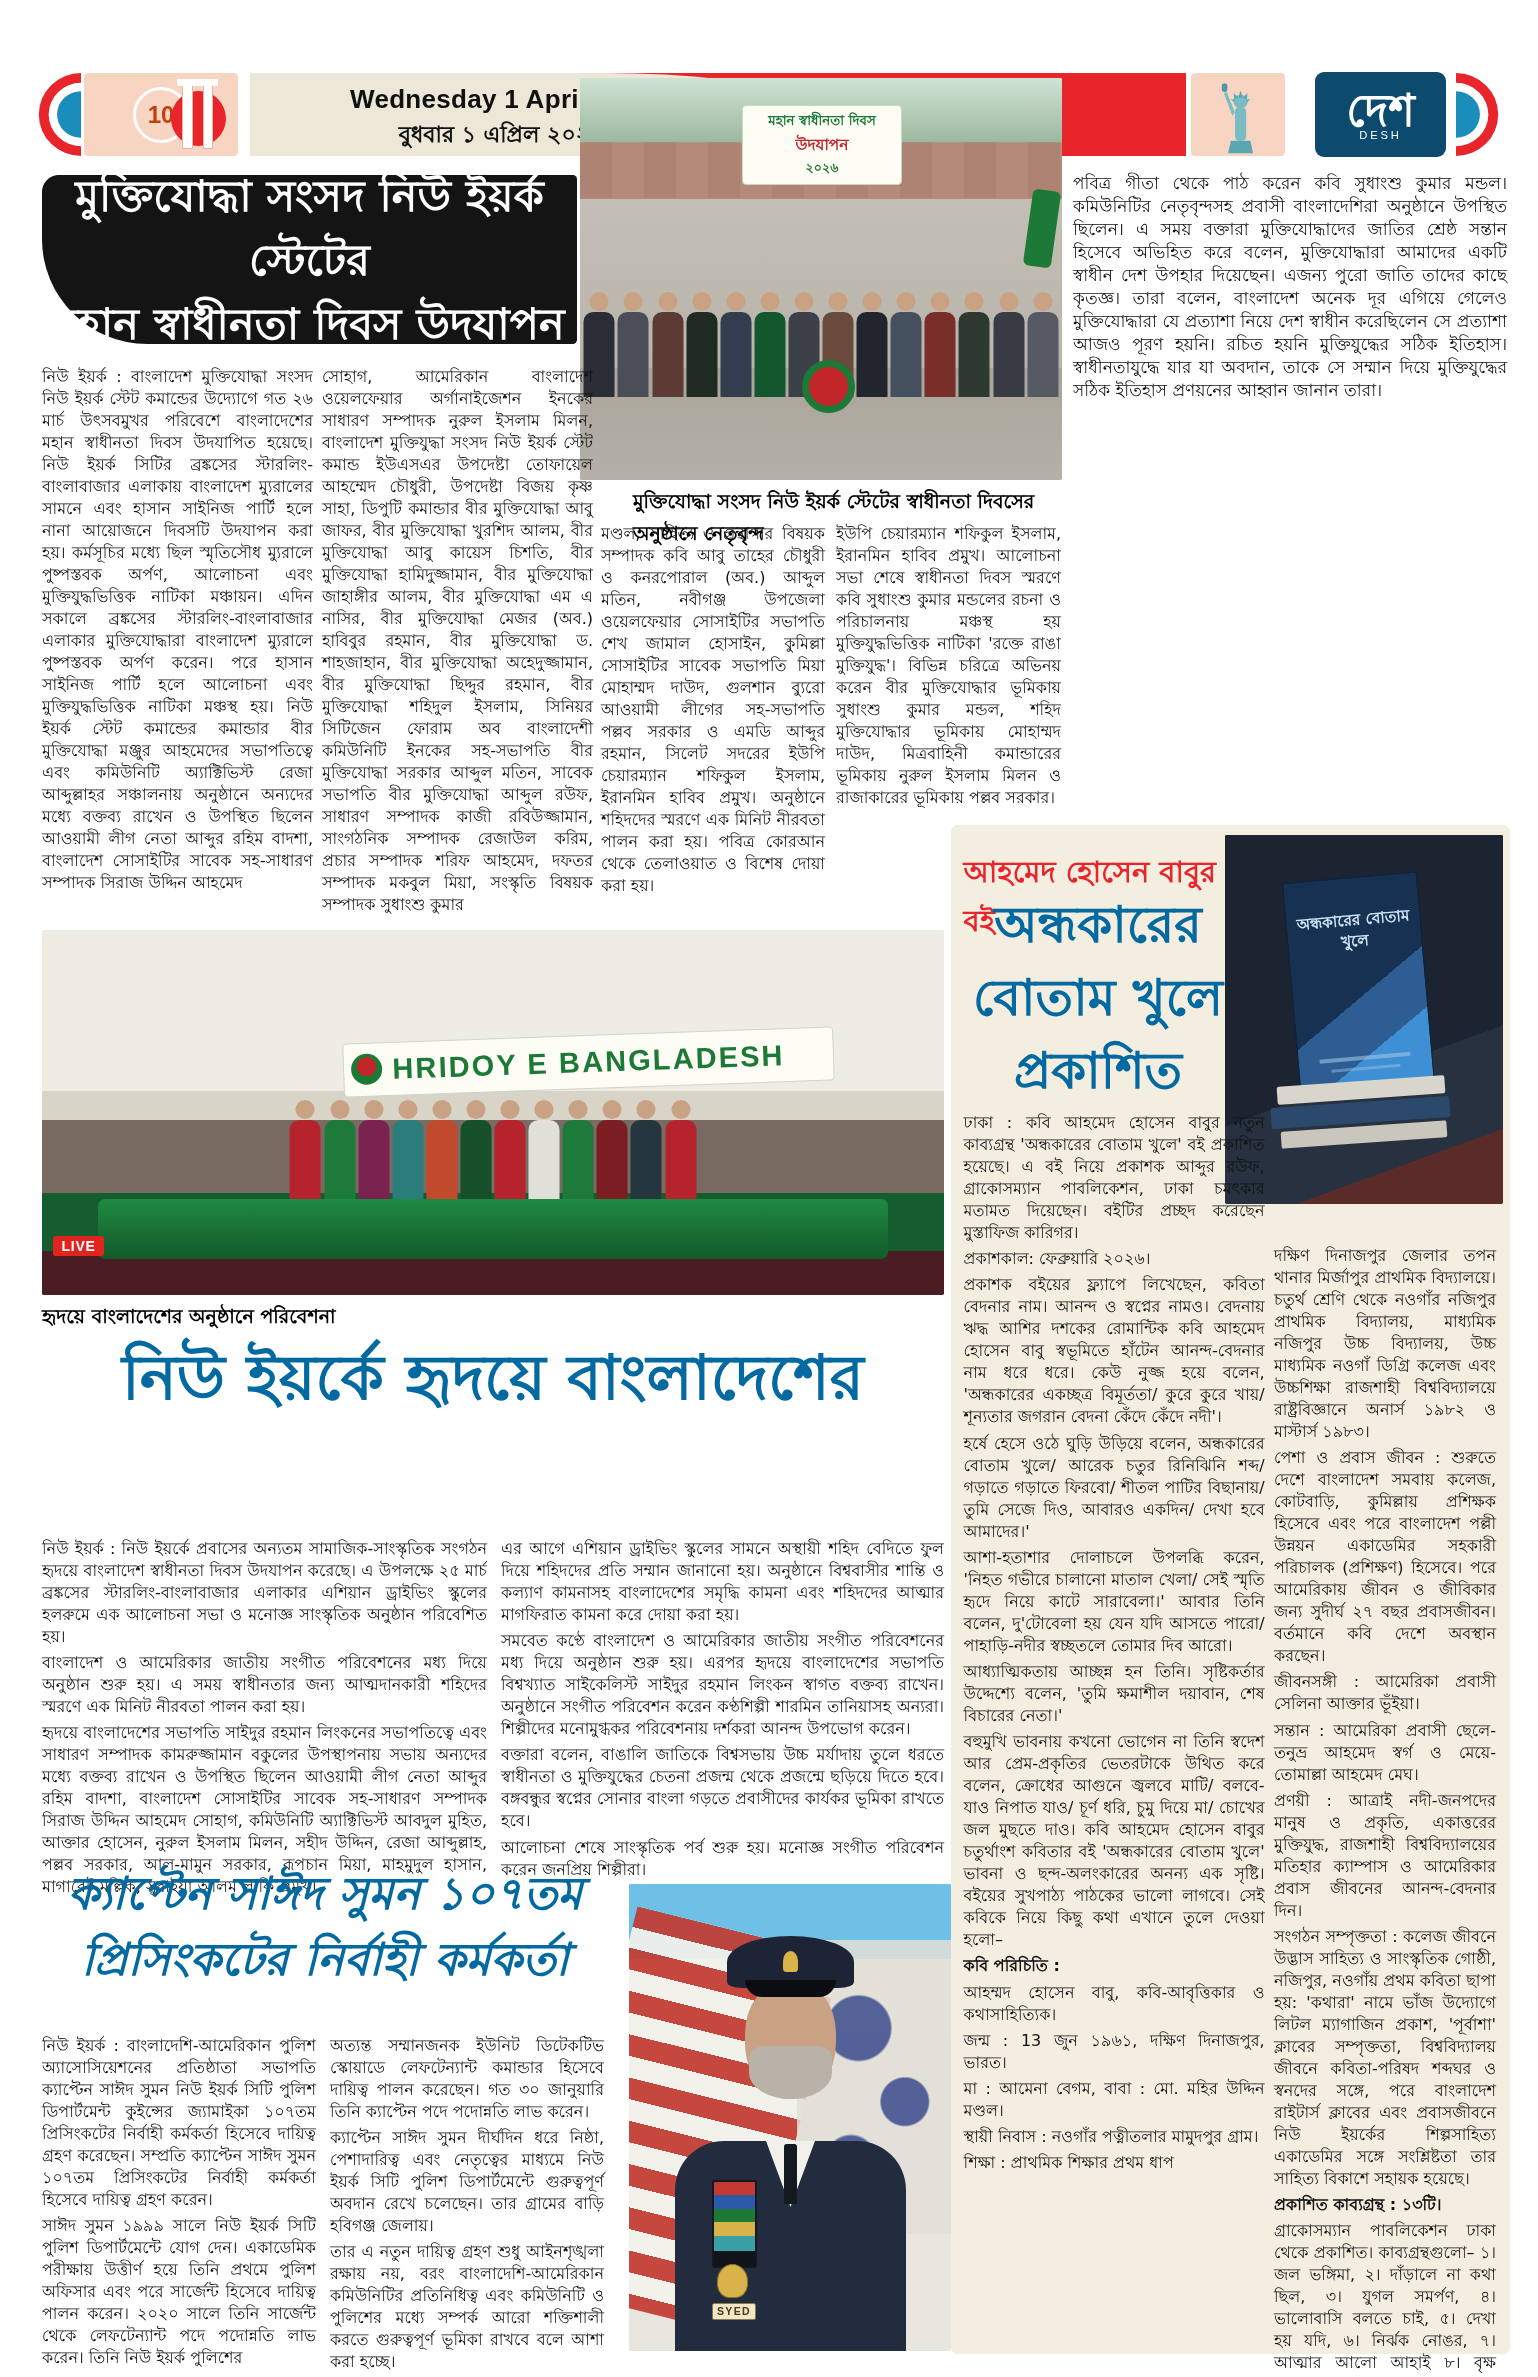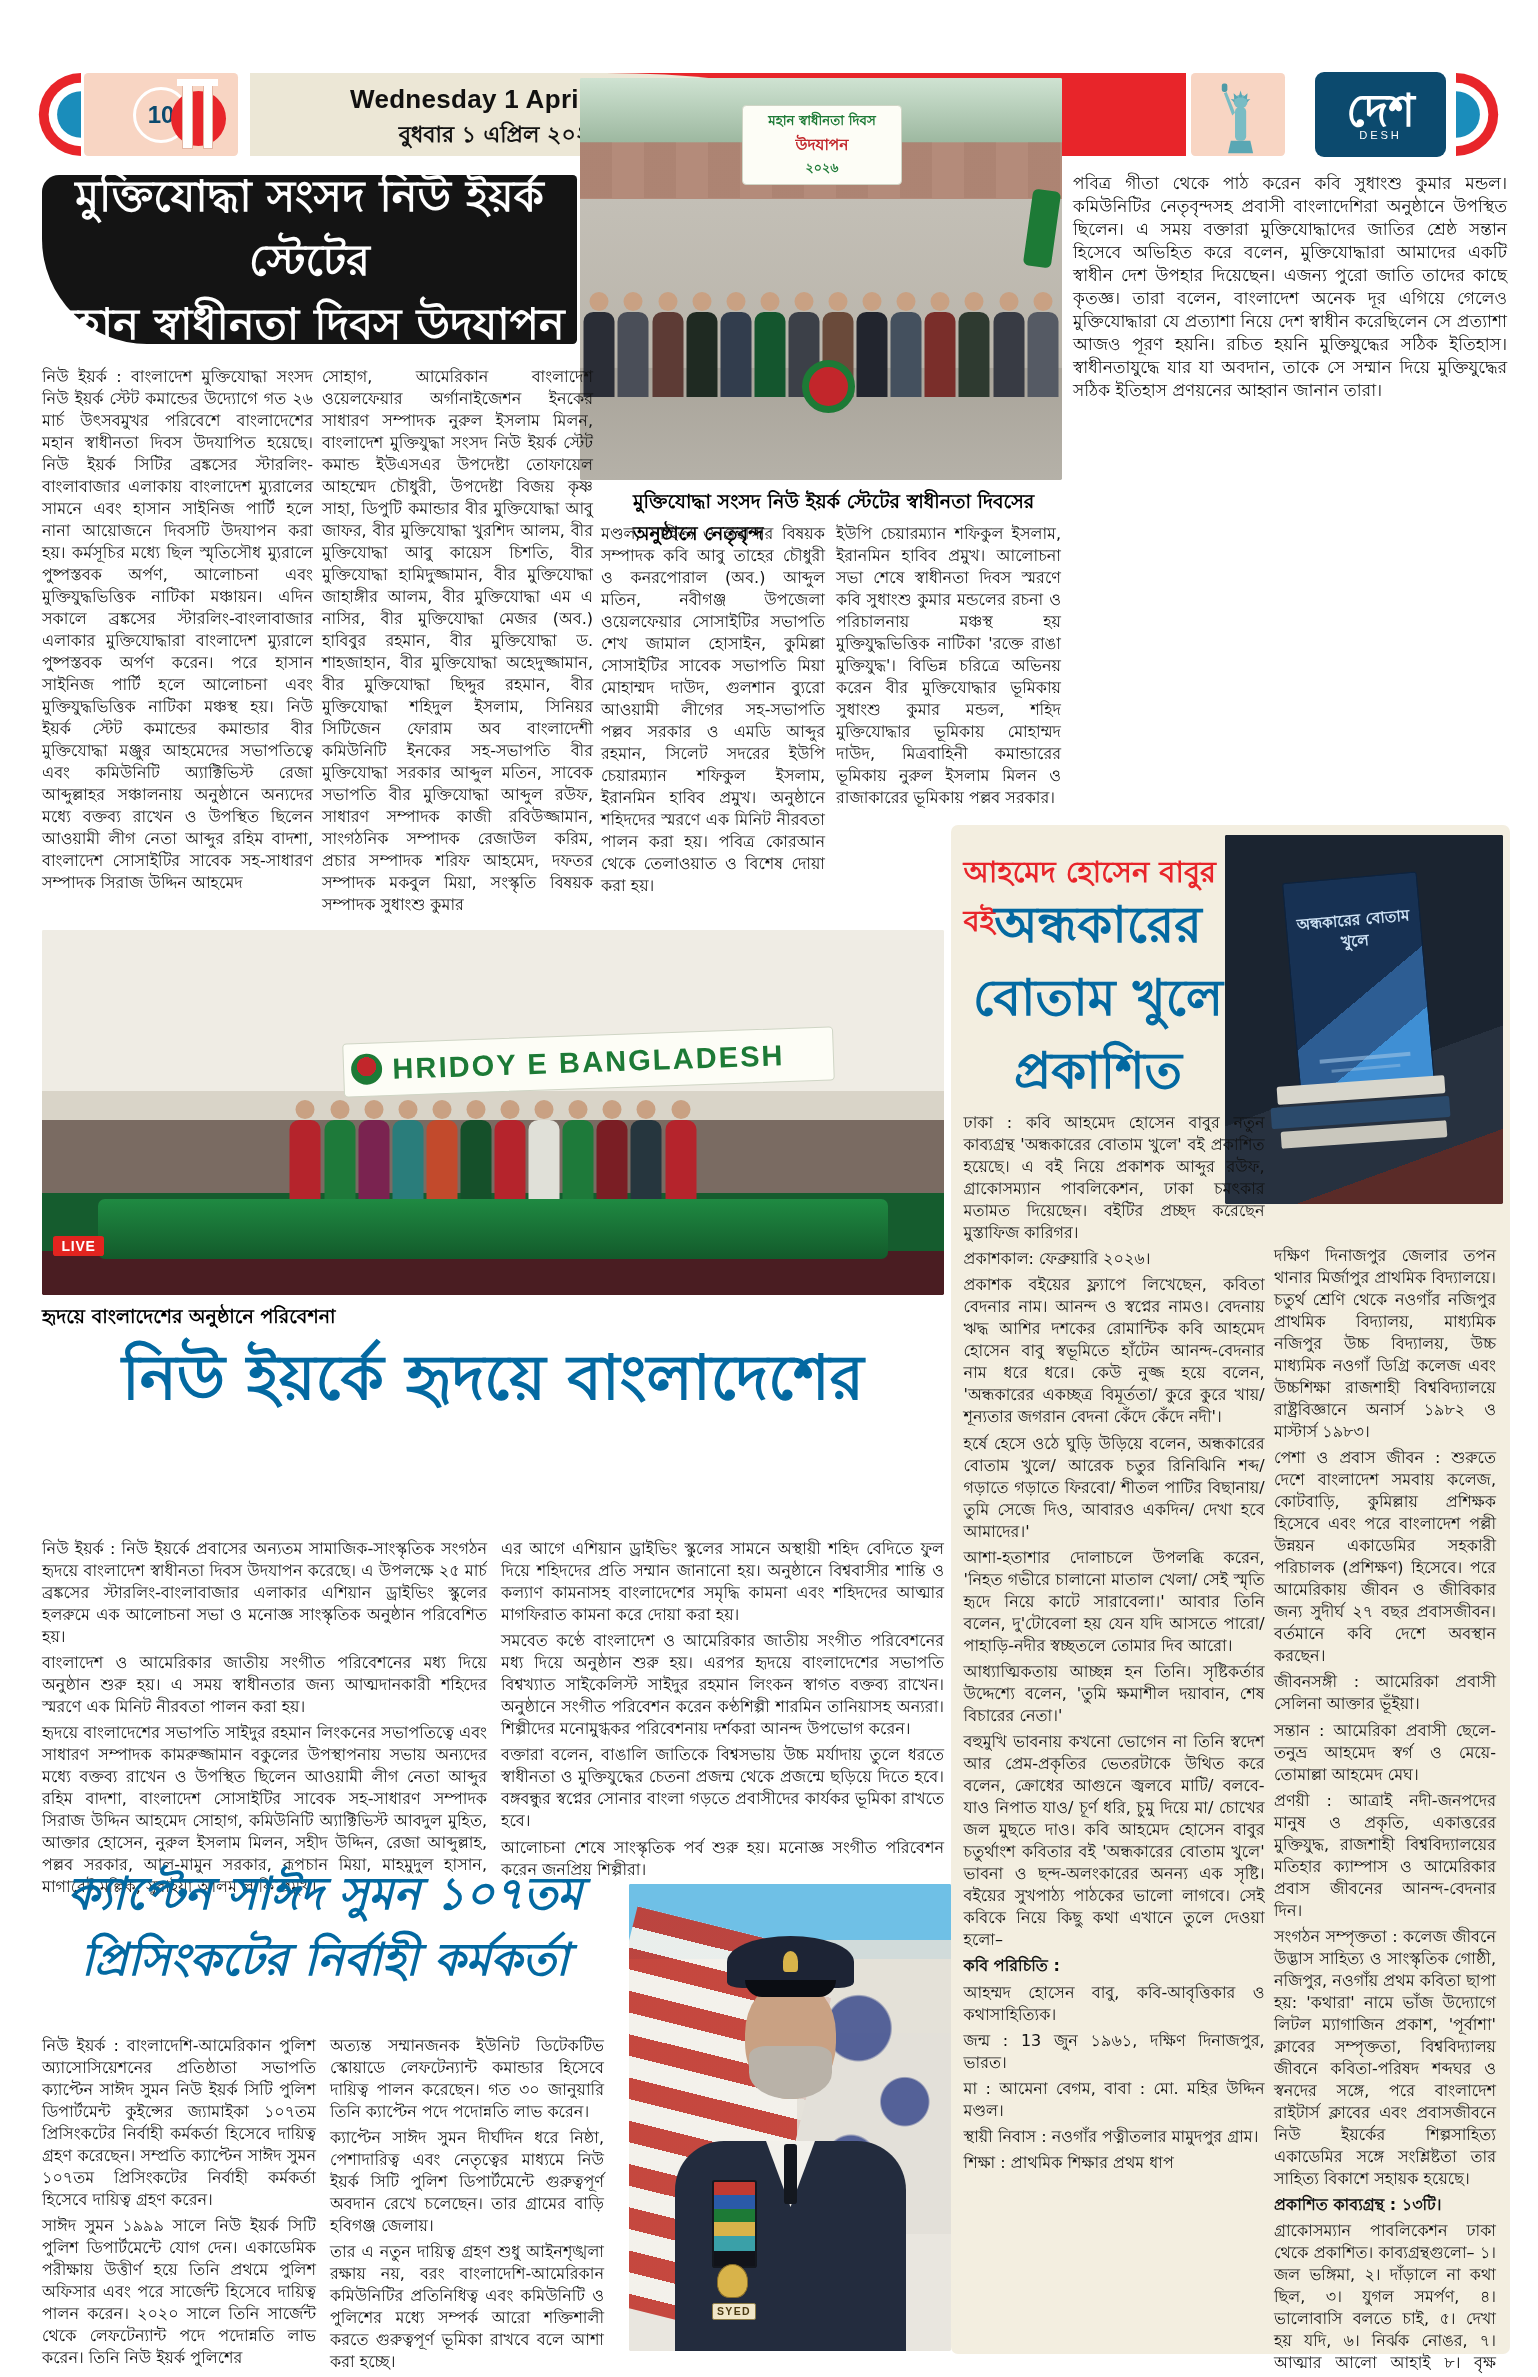--- a/index.html
+++ b/index.html
@@ -8,21 +8,21 @@
   .abs{position:absolute;}
 
   
   .hdr-pink{background:#f8d5c3;border-radius:4.2px;}
   .hdr-red-band{background:#e8252a;}
   .datebox{background:#ece7d6;border-top-right-radius:301px 83px;}
   .date-en{font-weight:bold;font-size:26px;text-align:center;letter-spacing:0.3px;}
   .date-bn{font-weight:bold;font-size:22px;text-align:center;font-family:"DejaVu Sans",sans-serif;}
   .section-title{color:#fff;font-weight:bold;font-size:31px;font-family:"DejaVu Sans",sans-serif;}
   .pagenum-circle{width:50px;height:50px;border:3.5px solid #fff;border-radius:50%;
-      display:flex;align-items:center;justify-content:center;font-size:24px;font-weight:bold;color:#0c4a6e;}
+      display:flex;align-items:center;justify-content:center;font-size:24px;font-weight:bold;color:#c2410c;}
   .logo-box{background:#0c4a6e;border-radius:9px;display:flex;flex-direction:column;
       align-items:center;justify-content:center;color:#fff;}
   .logo-bn{font-family:"DejaVu Sans",sans-serif;font-weight:bold;font-size:45px;line-height:45px;}
   .logo-en{font-size:11.2px;font-weight:normal;letter-spacing:2.8px;margin-top:-4.2px;}
 
   
   .bn{font-family:"DejaVu Sans",sans-serif;}
   .headline-box{background:#141414;color:#fff;border-radius:17px 4.2px 4.2px 105px;
       display:flex;flex-direction:column;align-items:center;justify-content:center;}
   .headline-box div{font-weight:bold;font-size:43px;line-height:64px;text-align:center;}

